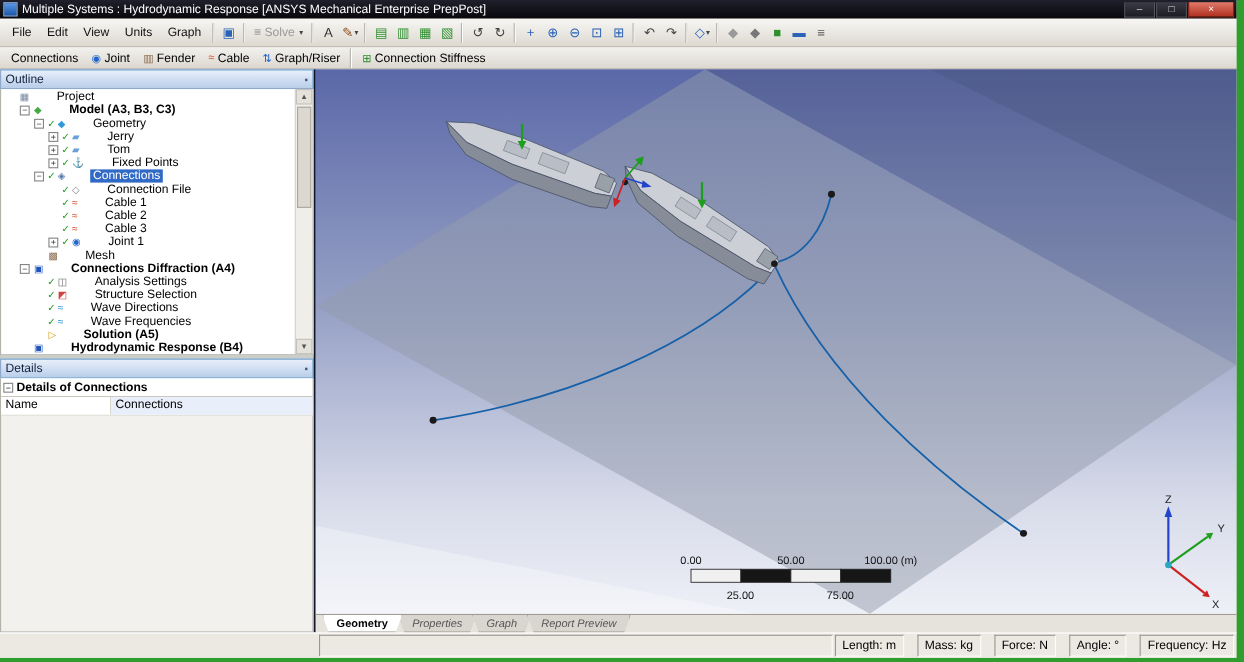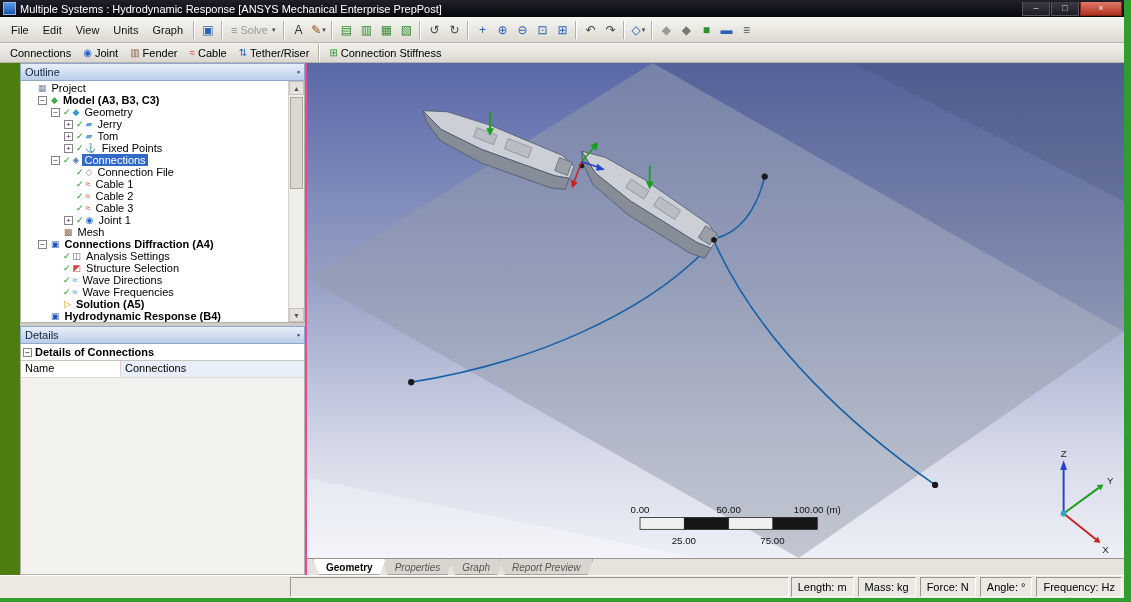--- a/index.html
+++ b/index.html
@@ -30,36 +30,36 @@
   .tdrop{font-size:7px;color:#444;margin-left:1px;}
   .tsep{width:1px;height:18px;background:#b5b1a9;border-right:1px solid #fff;margin:0 3px;flex:none;}
 
   .toolbar2{height:19px;display:flex;align-items:center;background:linear-gradient(#f2f1ee,#dcd8d0);
             border-bottom:1px solid #b8b4ac;padding:0 4px;font-size:11px;flex:none;}
   .cbtn{display:inline-flex;align-items:center;gap:3px;padding:1px 6px;height:16px;cursor:default;}
   .cglyph{font-size:10px;}
 
   
   .main{flex:1;display:flex;min-height:0;}
-  .left-panel{width:285px;flex:none;display:flex;flex-direction:column;border-right:2px solid #ec4899;
-              background:#4d7c0f;padding-left:20px;}
+  .left-panel{width:285px;flex:none;display:flex;flex-direction:column;border-right:2px solid #0f172a;
+              background:#7dd3fc;}
   .outline-pane{height:260px;flex:none;display:flex;flex-direction:column;border-bottom:3px solid #cfccc5;}
   .pane-header{height:16px;flex:none;background:linear-gradient(#e8effa,#b9cee9);border:1px solid #8fa8cc;
                display:flex;align-items:center;justify-content:space-between;padding:0 4px;
                font-size:11px;color:#14233f;}
   .pin-icon{font-size:9px;color:#49597a;}
   .tree{flex:1;background:#fff;position:relative;overflow:hidden;border:1px solid #b5b2aa;border-top:none;
         padding-top:1px;}
   .tree-row{height:12px;display:flex;align-items:center;white-space:nowrap;}
   .expander{width:9px;height:9px;box-sizing:border-box;border:1px solid #848484;background:#fff;
             font-size:8px;line-height:7px;text-align:center;margin-right:3px;color:#333;flex:none;}
   .exp-spacer{width:12px;flex:none;}
   .check{color:#189818;font-size:9px;margin-right:1px;flex:none;}
   .node-icon{font-size:9px;margin:0 3px 0 1px;flex:none;}
-  .node-label{font-size:11px;color:#000;padding:0 2px;}
+  .node-label{font-size:11px;color:#000;padding:0 2px;margin-left:20px;}
   .node-label.bold{font-weight:bold;}
   .node-label.selected{background:#3169c6;color:#fff;}
   .vscroll{position:absolute;right:0;top:0;bottom:0;width:15px;background:#f0eee9;border-left:1px solid #d5d2cb;}
   .sarrow{height:14px;font-size:7px;text-align:center;line-height:14px;color:#555;background:#e5e2db;
           border:1px solid #c5c2bb;box-sizing:border-box;}
   .sarrow.down{position:absolute;bottom:0;left:0;right:0;}
   .sthumb{position:absolute;left:1px;right:1px;top:16px;height:90px;background:#dcd8d0;border:1px solid #aaa69e;}
 
   .details-pane{flex:1;display:flex;flex-direction:column;min-height:0;}
   .details-body{flex:1;background:#f2f1ee;border:1px solid #b5b2aa;border-top:none;}
@@ -82,21 +82,21 @@
        display:flex;align-items:center;clip-path:polygon(0 0,100% 0,calc(100% - 6px) 100%,6px 100%);
        border:1px solid #a8a49c;border-top:none;cursor:default;}
   .tab.active{background:#fff;color:#000;font-style:normal;font-weight:bold;z-index:2;}
 
   .statusbar{height:20px;flex:none;background:#ece9e2;border-top:1px solid #fff;display:flex;
              align-items:stretch;font-size:11px;padding:1px 2px;gap:2px;}
   .sseg{border:1px solid;border-color:#9a968e #fcfcfa #fcfcfa #9a968e;display:flex;align-items:center;
         padding:0 6px;white-space:nowrap;background:#ece9e2;}
   .sleft{width:286px;flex:none;box-sizing:border-box;margin-top:40px;}
   .sfill{flex:1;}
-  .status-units{display:flex;gap:4px;justify-content:center;}
+  .status-units{display:flex;gap:12px;justify-content:center;}
 </style>
 </head>
 <body>
 
 <div class="window">
 
   <div class="titlebar">
     <div class="app-icon"></div>
     <div class="title-text">Multiple Systems : Hydrodynamic Response [ANSYS Mechanical Enterprise PrepPost]</div>
     <div class="win-btns">
@@ -165,21 +165,21 @@
       <span class="cbtn">
         <span class="cglyph" style="color: rgb(138, 106, 74);">▥</span>
         <span class="clabel">Fender</span>
       </span>
       <span class="cbtn">
         <span class="cglyph" style="color: rgb(204, 68, 34);">≈</span>
         <span class="clabel">Cable</span>
       </span>
       <span class="cbtn">
         <span class="cglyph" style="color: rgb(34, 102, 204);">⇅</span>
-        <span class="clabel">Tether/Riser</span>
+        <span class="clabel">Graph/Riser</span>
       </span>
       <span class="tsep"></span>
       <span class="cbtn">
         <span class="cglyph" style="color: rgb(47, 143, 47);">⊞</span>
         <span class="clabel">Connection Stiffness</span>
       </span>
     </div>
 
   <div class="main">
 

